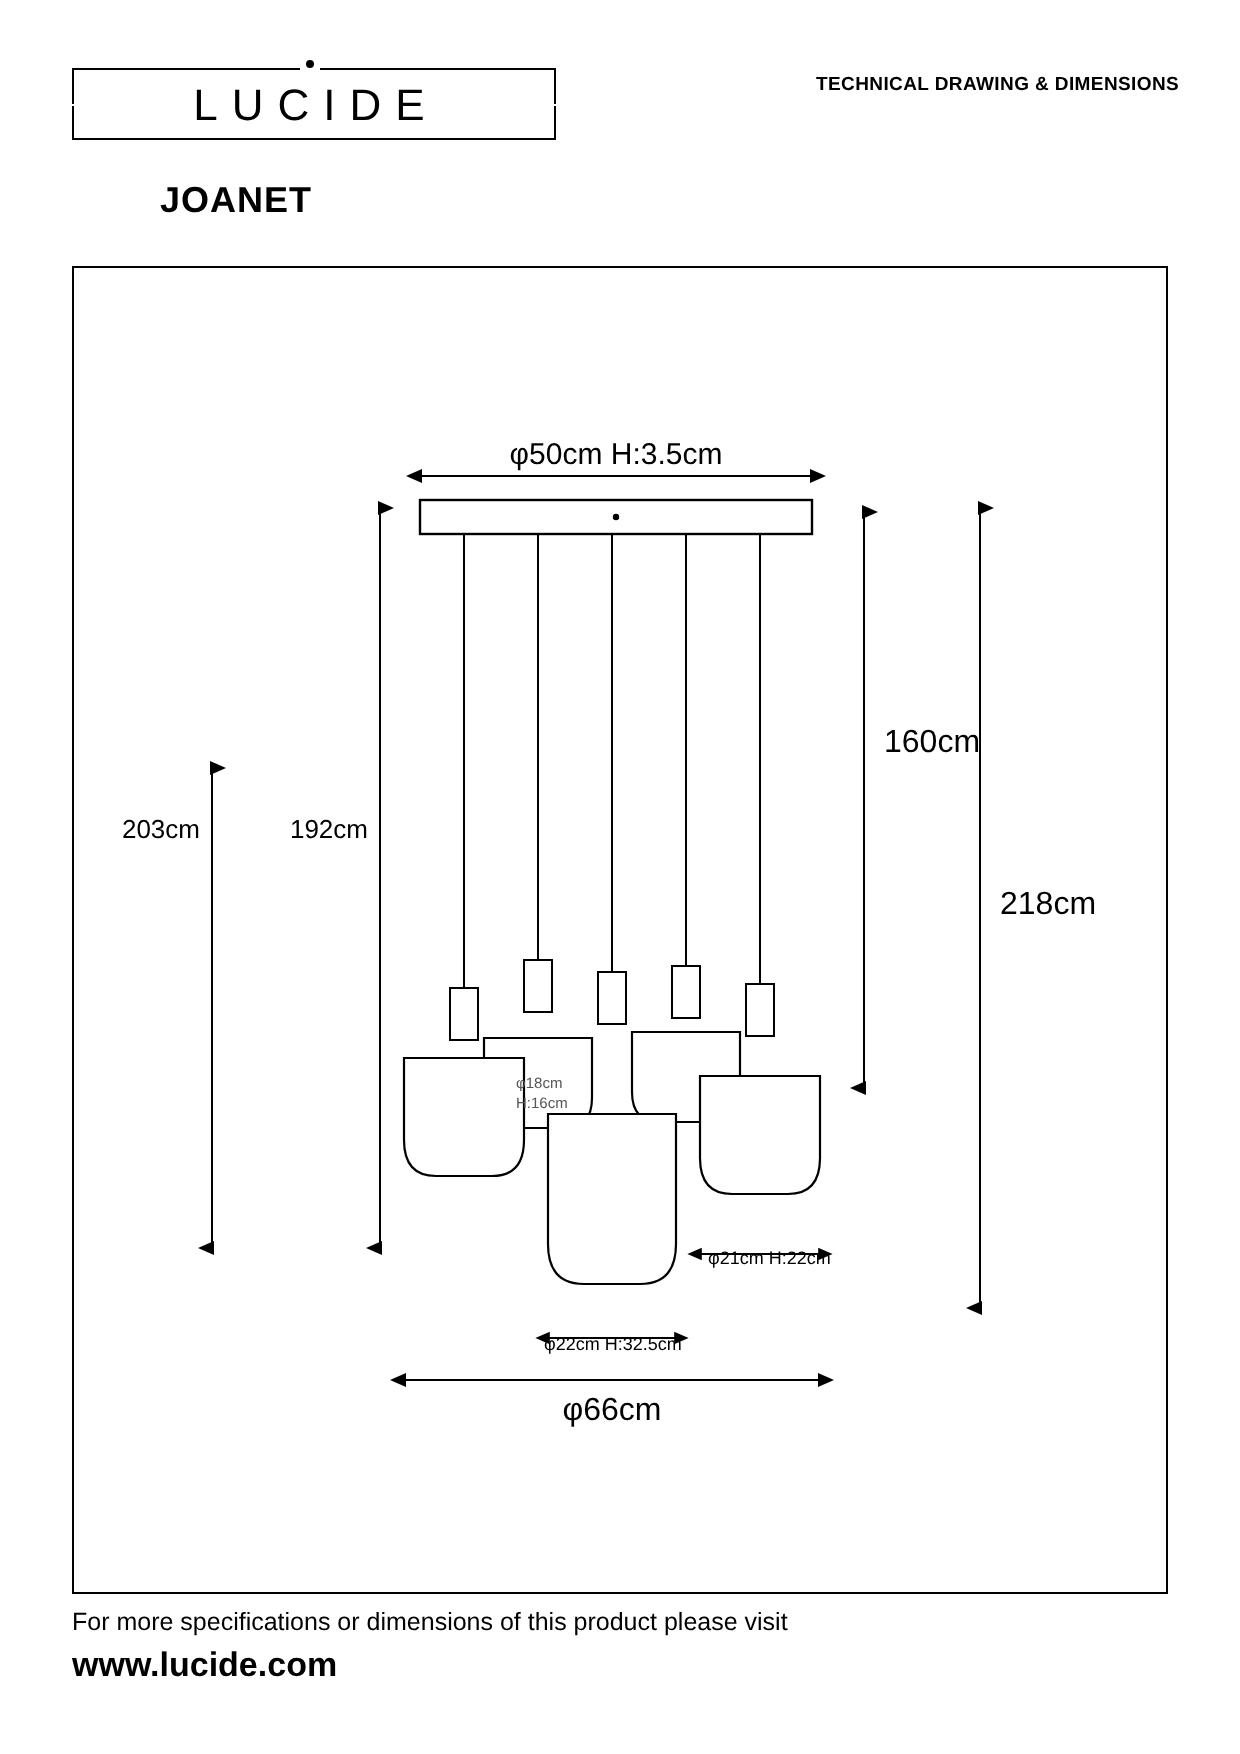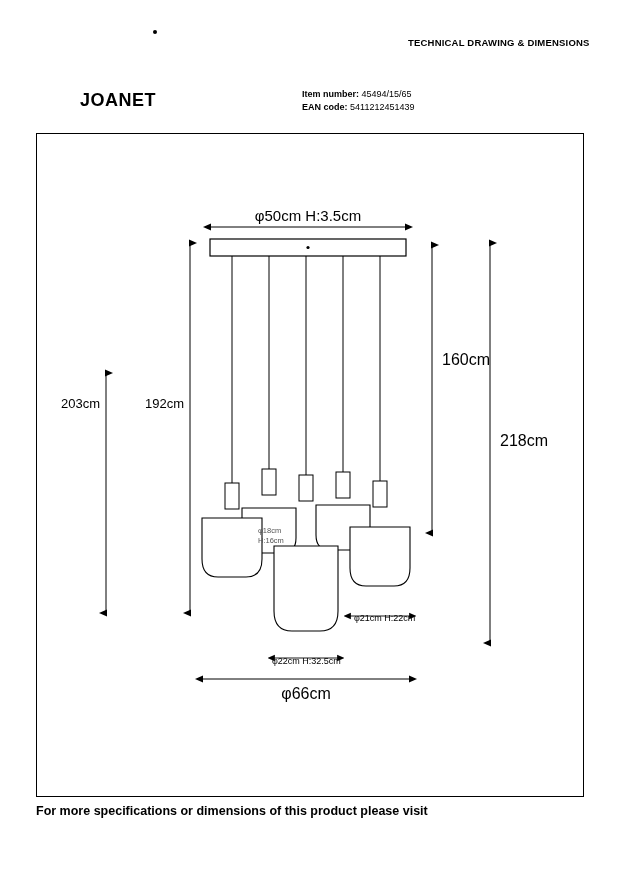--- a/index.html
+++ b/index.html
@@ -115,68 +115,61 @@
     width: 548px;
     height: 664px;
     border: 1px solid #000;
     box-sizing: border-box;
   }
 
   
   .drawing {
     position: absolute;
     left: 36px;
-    top: 133px;
+    top: 144px;
     width: 548px;
     height: 664px;
   }
 
   
   .footer-line1 {
     position: absolute;
     left: 36px;
     top: 804px;
     font-size: 12.5px;
-    font-weight: bold;
+    font-weight: normal;
   }
   .footer-line2 {
     position: absolute;
     left: 36px;
     top: 823px;
     font-size: 17px;
     font-weight: bold;
   }
 
   svg { display: block; }
   text { font-family: "Liberation Sans", sans-serif; }
 </style>
 </head>
 <body>
 
 <div class="page">
 
+  <div class="logo-box">
+    <div class="logo-text">LUCIDE</div>
+  </div>
   <div class="logo-strike-left"></div>
   <div class="logo-strike-right"></div>
   <div class="logo-mask-top"></div>
   <div class="logo-dot"></div>
 
   <div class="header-right">TECHNICAL DRAWING &amp; DIMENSIONS</div>
 
   <div class="product-title">JOANET</div>
 
-  <div class="item-info">
-    <div>
-      <b>Item number:</b>
-      <span>45494/15/65</span>
-    </div>
-    <div>
-      <b>EAN code:</b>
-      <span>5411212451439</span>
-    </div>
-  </div>
 
   <div class="frame"></div>
 
   <div class="drawing">
     <svg width="548" height="664" viewBox="0 0 548 664">
       <defs>
         <marker id="arrUp" markerWidth="8" markerHeight="8" refX="4" refY="7" orient="auto">
           <path d="M4,0 L7.5,8 L0.5,8 Z" fill="#000"></path>
         </marker>
         <marker id="arrDown" markerWidth="8" markerHeight="8" refX="4" refY="1" orient="auto">
@@ -271,14 +264,15 @@
       </g>
       <g>
         <line x1="454" y1="110" x2="454" y2="510" stroke="#000" stroke-width="1" marker-start="url(#arrUp)" marker-end="url(#arrDown)"></line>
         <text x="464" y="313" font-size="16" text-anchor="start">218cm</text>
       </g>
 
     </svg>
   </div>
 
   <div class="footer-line1">For more specifications or dimensions of this product please visit</div>
+  <div class="footer-line2">www.lucide.com</div>
 
 </div>
 
 </body></html>

